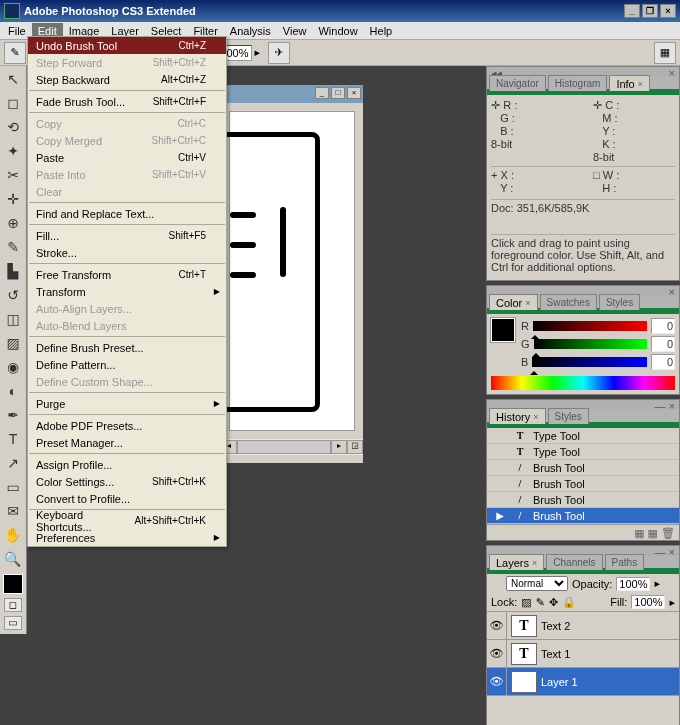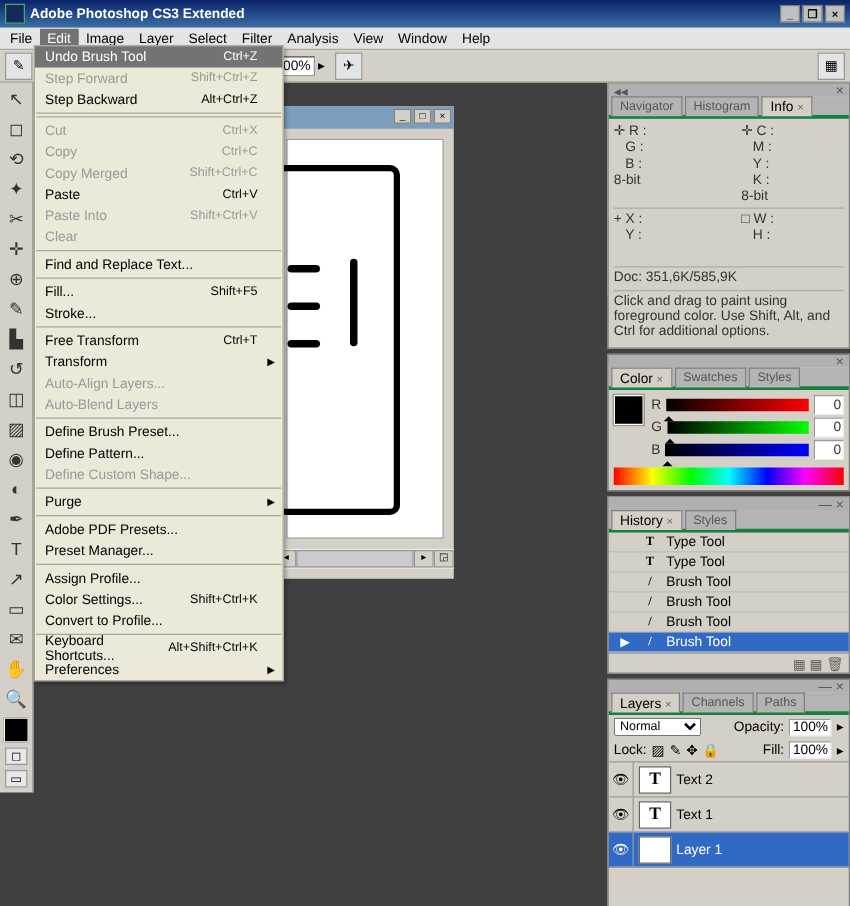--- a/index.html
+++ b/index.html
@@ -10,59 +10,59 @@
 .titlebar-btn{width:16px;height:14px;background:#c0c0c0;border:1px solid #808080;font-size:9px;display:flex;align-items:center;justify-content:center;color:#000}
 .menubar{height:18px;background:#e4e4e4;border-bottom:1px solid #aca899;display:flex;align-items:center;padding-left:2px}
 .menubar span{padding:2px 6px;cursor:default}
 .menubar span.open{background:#737373;color:#fff}
 .optbar{height:26px;background:#d4d0c8;border-bottom:1px solid #aca899;display:flex;align-items:center;padding:0 4px;gap:8px}
 .optbar .ico{width:22px;height:22px;border:1px solid #999;background:#e4e4e4;display:flex;align-items:center;justify-content:center}
 .optbar .field{display:flex;align-items:center;gap:2px}
 .optbar .val{background:#fff;border:1px inset #999;padding:1px 3px;min-width:30px;display:inline-block}
 .dropdown{position:absolute;left:27px;top:36px;width:200px;background:#ece9d8;border:1px solid #aca899;box-shadow:2px 2px 3px rgba(0,0,0,.3);z-index:1000}
 .dd-item{height:17px;display:flex;align-items:center;padding:0 20px 0 8px;cursor:default;position:relative}
-.dd-item.hl{background:#737373;color:#fff}
+.dd-item.hl{background:#7f1d1d;color:#fff}
 .dd-item.dim{color:#999}
 .dd-item .sc{margin-left:auto;font-size:10px}
 .dd-item .sub{position:absolute;right:6px;font-size:8px}
 .dd-sep{height:1px;background:#aca899;margin:2px 1px}
 .toolbox{position:absolute;left:0;top:66px;width:27px;background:#d4d0c8;border-right:1px solid #808080}
 .toolbox .tool{width:23px;height:23px;margin:1px auto;border:1px solid #d4d0c8;display:flex;align-items:center;justify-content:center;font-size:14px;color:#333}
 .toolbox .swatch{width:20px;height:20px;background:#000;border:1px solid #fff;margin:4px auto}
 .toolbox .qm{width:18px;height:14px;margin:4px auto;border:1px solid #999;background:#e8e8e8;font-size:10px;text-align:center}
 .canvas-win{position:absolute;left:220px;top:84px;width:144px;height:380px;background:#d4d0c8;border:1px solid #404040}
 .canvas-win .tb{height:18px;background:linear-gradient(#7b9ebd,#7b9ebd);display:flex;justify-content:flex-end;padding:2px;gap:2px}
 .canvas-win .tb div{width:14px;height:12px;background:#d4d0c8;border:1px solid #808080;font-size:8px;text-align:center}
 .canvas-inner{background:#fff;margin:8px;height:320px;border:1px solid #999;position:relative}
 .canvas-inner .shape{position:absolute;border:5px solid #000}
 .scrollb{height:16px;background:#e8e8e8;display:flex;align-items:center}
 .scrollb div{width:16px;height:14px;background:#d4d0c8;border:1px solid #999;font-size:8px;text-align:center}
 .palettes{position:absolute;right:0;top:66px;width:194px}
 .palette{background:#d4d0c8;border:1px solid #808080;margin-bottom:4px}
-.pal-tabs{height:18px;background:#b4b4b4;display:flex;align-items:flex-start;border-bottom:3px solid #15803d}
+.pal-tabs{height:18px;background:#b4b4b4;display:flex;align-items:center;border-bottom:6px solid #15803d}
 .pal-tab{padding:2px 6px;background:#d4d0c8;border:1px solid #808080;border-bottom:none;margin-left:2px;font-size:10px;height:16px;display:flex;align-items:center}
 .pal-tab.inactive{background:#b4b4b4;color:#555}
 .pal-tab .x{margin-left:3px;font-size:9px;color:#666}
 .pal-body{padding:4px;font-size:10px;color:#333}
 .info-row{display:flex;gap:20px;margin-bottom:2px}
 .info-col{flex:1}
 .info-col div{line-height:13px}
 .color-row{display:flex;align-items:center;gap:4px;margin-bottom:2px}
 .color-sw{width:24px;height:24px;background:#000;border:1px solid #fff;outline:1px solid #999}
 .slider{flex:1;height:10px;position:relative}
 .slider.r{background:linear-gradient(90deg,#000,#f00)}
 .slider.g{background:linear-gradient(90deg,#000,#0f0)}
 .slider.b{background:linear-gradient(90deg,#000,#00f)}
 .slider .tri{position:absolute;left:-2px;top:10px;width:0;height:0;border:4px solid transparent;border-bottom-color:#000}
 .cval{width:24px;background:#fff;border:1px inset;padding:1px;text-align:right}
 .spectrum{height:14px;background:linear-gradient(90deg,red,yellow,lime,cyan,blue,magenta,red);margin-top:4px}
 .hist-row{height:16px;display:flex;align-items:center;padding:2px 6px;border-bottom:1px solid #bbb;gap:6px}
 .hist-row.sel{background:#316ac5;color:#fff}
 .hist-ico{width:14px;text-align:center;font-size:10px}
-.layer-top{display:flex;align-items:center;gap:4px;padding:2px 4px}
+.layer-top{display:flex;align-items:center;gap:4px;padding:2px 19px}
 .layer-top select{font-size:10px;width:70px}
 .layer-lock{display:flex;align-items:center;gap:4px;padding:2px 4px;border-bottom:1px solid #999}
 .layer-row{height:28px;display:flex;align-items:center;border-bottom:1px solid #999}
 .layer-row.sel{background:#316ac5;color:#fff}
 .layer-eye{width:20px;text-align:center;border-right:1px solid #999;height:100%;display:flex;align-items:center;justify-content:center}
 .layer-thumb{width:26px;height:22px;background:#fff;border:1px solid #666;margin:0 4px;font-size:14px;text-align:center;line-height:20px;font-family:serif;font-weight:bold}
 .dock{position:absolute;right:168px;top:66px;width:26px;background:#d4d0c8}
 .dock div{width:22px;height:22px;margin:2px auto;border:1px solid #999;background:#e4e4e4;font-size:12px;text-align:center;line-height:20px}
 .pal-hdr{height:10px;background:#b0b0b0;display:flex;justify-content:space-between;padding:0 4px;font-size:8px;color:#555}
 </style>
@@ -117,25 +117,25 @@
     </div>
     <div class="dd-item dim">
       <span>Step Forward</span>
       <span class="sc">Shift+Ctrl+Z</span>
     </div>
     <div class="dd-item">
       <span>Step Backward</span>
       <span class="sc">Alt+Ctrl+Z</span>
     </div>
     <div class="dd-sep"></div>
-    <div class="dd-sep"></div>
-    <div class="dd-item dim">
-      <span>Cut</span>
-      <span class="sc">Ctrl+X</span>
-    </div>
+    <div class="dd-item">
+      <span>Fade Brush Tool...</span>
+      <span class="sc">Shift+Ctrl+F</span>
+    </div>
+    <div class="dd-sep"></div>
     <div class="dd-item dim">
       <span>Copy</span>
       <span class="sc">Ctrl+C</span>
     </div>
     <div class="dd-item dim">
       <span>Copy Merged</span>
       <span class="sc">Shift+Ctrl+C</span>
     </div>
     <div class="dd-item">
       <span>Paste</span>
@@ -311,22 +311,22 @@
       <div class="info-row" style="border-top:1px solid #aaa;padding-top:2px">
         <div class="info-col">
             <div>+ <span>X :</span></div>
             <div>&nbsp;&nbsp;&nbsp;<span>Y :</span></div>
           </div>
         <div class="info-col">
             <div>□ <span>W :</span></div>
             <div>&nbsp;&nbsp;&nbsp;<span>H :</span></div>
           </div>
       </div>
-      <div style="border-top:1px solid #aaa;margin-top:18px;padding-top:2px">Doc: 351,6K/585,9K</div>
-      <div style="border-top:1px solid #aaa;margin-top:4px;padding-top:2px;height:42px">Click and drag to paint using foreground color. Use Shift, Alt, and Ctrl for additional options.</div>
+      <div style="border-top:1px solid #aaa;margin-top:4px;padding-top:2px">Doc: 351,6K/585,9K</div>
+      <div style="border-top:1px solid #aaa;margin-top:20px;padding-top:2px;height:42px">Click and drag to paint using foreground color. Use Shift, Alt, and Ctrl for additional options.</div>
     </div>
   </div>
 
   <div class="palette">
     <div class="pal-hdr">
         <span></span>
         <span>×</span>
       </div>
     <div class="pal-tabs">
       <span class="pal-tab">

